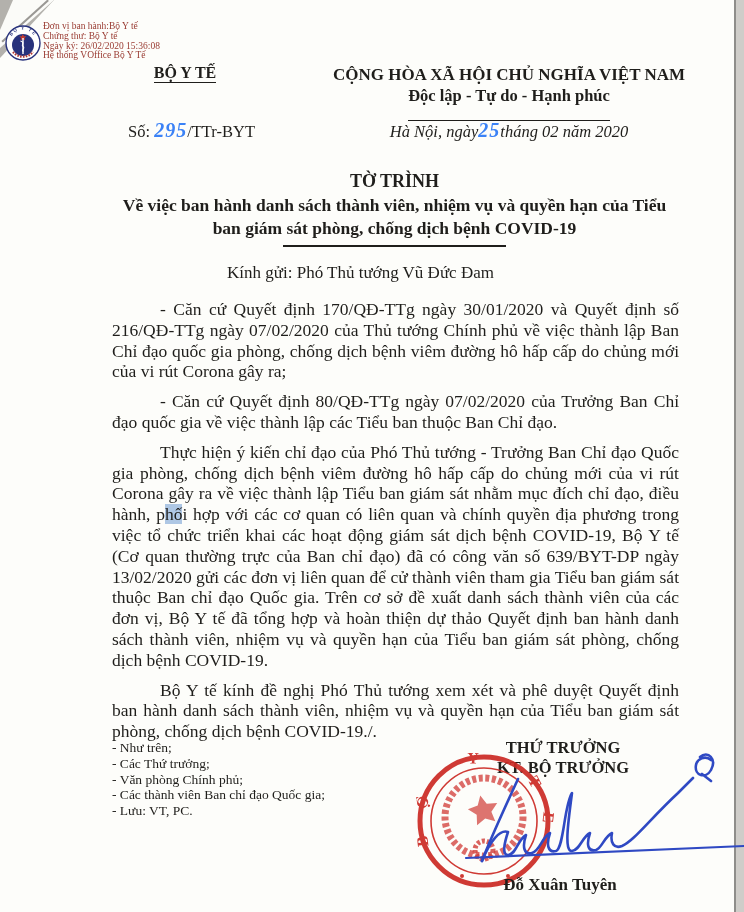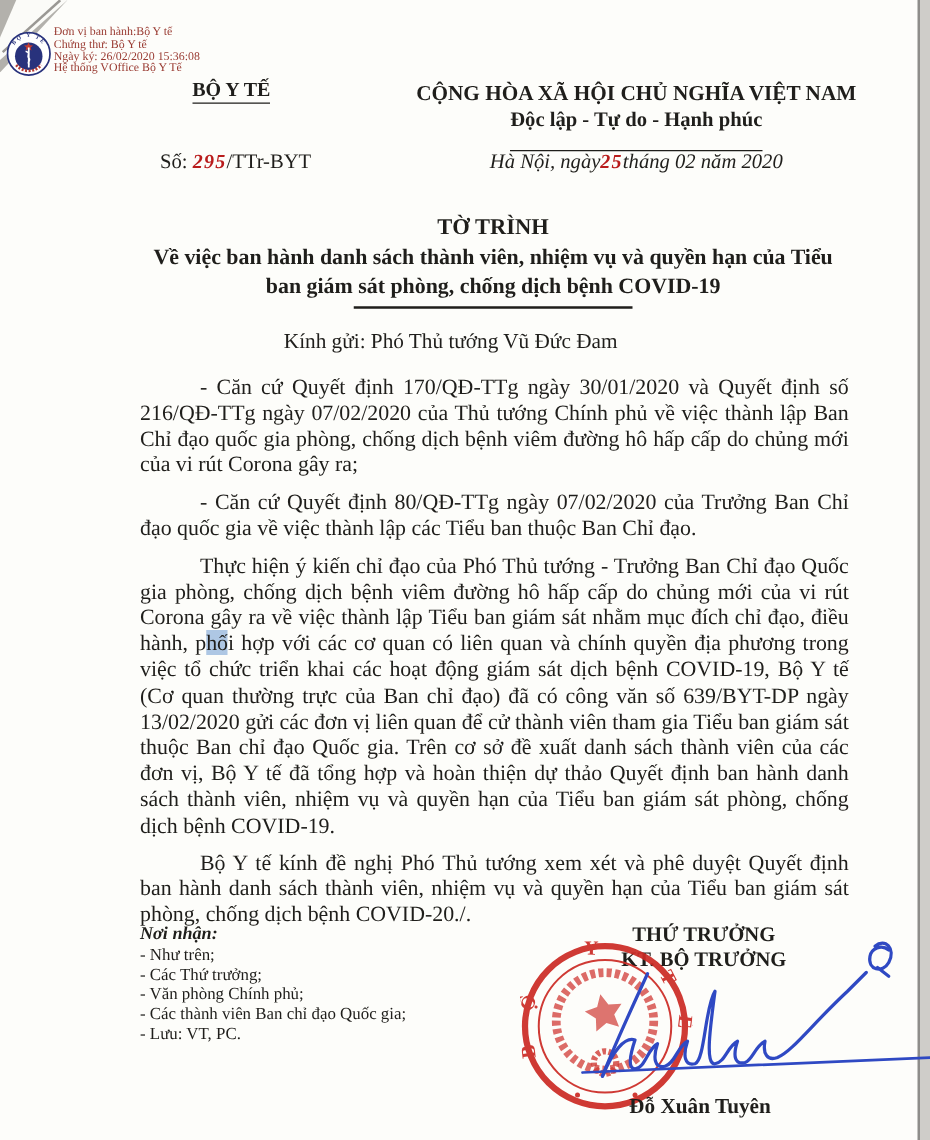--- a/index.html
+++ b/index.html
@@ -26,21 +26,21 @@
   .org-left{left:110px;top:64px;width:150px;text-align:center;
     font-weight:bold;font-size:16px;}
   .org-left .ul{border-bottom:1.6px solid #1f1e1b;padding-bottom:1px;}
   .org-right{left:328px;top:64px;width:362px;text-align:center;
     font-weight:bold;font-size:17px;line-height:21px;}
   .org-right .motto{font-size:16.5px;}
   .org-right .ul{border-bottom:1.8px solid #1f1e1b;padding-bottom:15px;}
   .doc-number{left:128px;top:119px;font-size:16.5px;}
   .date-line{left:328px;top:119px;width:362px;text-align:center;
     font-style:italic;font-size:16.5px;}
-  .hand{color:#b91c1c;font-weight:bold;font-style:italic;font-size:16px;
+  .hand{color:#3b82f6;font-weight:bold;font-style:italic;font-size:20px;
     letter-spacing:1px;}
   
   .doc-type{left:112px;top:171px;width:565px;text-align:center;
     font-weight:bold;font-size:18px;}
   .doc-title{left:112px;top:194px;width:565px;text-align:center;
     font-weight:bold;font-size:17.5px;line-height:23px;}
   .title-rule{left:283px;top:245px;width:223px;height:1.8px;background:#1f1e1b;}
   .salutation{left:112px;top:263px;width:497px;text-align:center;font-size:17px;}
   
   .body-text{left:112px;top:299px;width:567px;font-size:17.5px;
@@ -101,25 +101,24 @@
 <div class="abs doc-type">TỜ TRÌNH</div>
 <div class="abs doc-title">Về việc ban hành danh sách thành viên, nhiệm vụ và quyền hạn của Tiểu ban giám sát phòng, chống dịch bệnh COVID-19</div>
 <div class="abs title-rule"></div>
 
 <div class="abs salutation">Kính gửi: Phó Thủ tướng Vũ Đức Đam</div>
 
 <div class="abs body-text">
   <p>- Căn cứ Quyết định 170/QĐ-TTg ngày 30/01/2020 và Quyết định số 216/QĐ-TTg ngày 07/02/2020 của Thủ tướng Chính phủ về việc thành lập Ban Chỉ đạo quốc gia phòng, chống dịch bệnh viêm đường hô hấp cấp do chủng mới của vi rút Corona gây ra;</p>
   <p>- Căn cứ Quyết định 80/QĐ-TTg ngày 07/02/2020 của Trưởng Ban Chỉ đạo quốc gia về việc thành lập các Tiểu ban thuộc Ban Chỉ đạo.</p>
   <p><span>Thực hiện ý kiến chỉ đạo của Phó Thủ tướng - Trưởng Ban Chỉ đạo Quốc gia phòng, chống dịch bệnh viêm đường hô hấp cấp do chủng mới của vi rút Corona gây ra về việc thành lập Tiểu ban giám sát nhằm mục đích chỉ đạo, điều hành, p</span><span class="hl">hố</span><span>i hợp với các cơ quan có liên quan và chính quyền địa phương trong việc tổ chức triển khai các hoạt động giám sát dịch bệnh COVID-19, Bộ Y tế (Cơ quan thường trực của Ban chỉ đạo) đã có công văn số 639/BYT-DP ngày 13/02/2020 gửi các đơn vị liên quan để cử thành viên tham gia Tiểu ban giám sát thuộc Ban chỉ đạo Quốc gia. Trên cơ sở đề xuất danh sách thành viên của các đơn vị, Bộ Y tế đã tổng hợp và hoàn thiện dự thảo Quyết định ban hành danh sách thành viên, nhiệm vụ và quyền hạn của Tiểu ban giám sát phòng, chống dịch bệnh COVID-19.</span></p>
-  <p>Bộ Y tế kính đề nghị Phó Thủ tướng xem xét và phê duyệt Quyết định ban hành danh sách thành viên, nhiệm vụ và quyền hạn của Tiểu ban giám sát phòng, chống dịch bệnh COVID-20./.</p>
+  <p>Bộ Y tế kính đề nghị Phó Thủ tướng xem xét và phê duyệt Quyết định ban hành danh sách thành viên, nhiệm vụ và quyền hạn của Tiểu ban giám sát phòng, chống dịch bệnh COVID-19./.</p>
 </div>
 
 <div class="abs recipients">
-  <div class="head">Nơi nhận:</div>
   <div>- Như trên;</div>
   <div>- Các Thứ trưởng;</div>
   <div>- Văn phòng Chính phủ;</div>
   <div>- Các thành viên Ban chỉ đạo Quốc gia;</div>
   <div>- Lưu: VT, PC.</div>
 </div>
 
 <div class="abs sign-head">
   <div>THỨ TRƯỞNG</div>
   <div>KT. BỘ TRƯỞNG</div>

